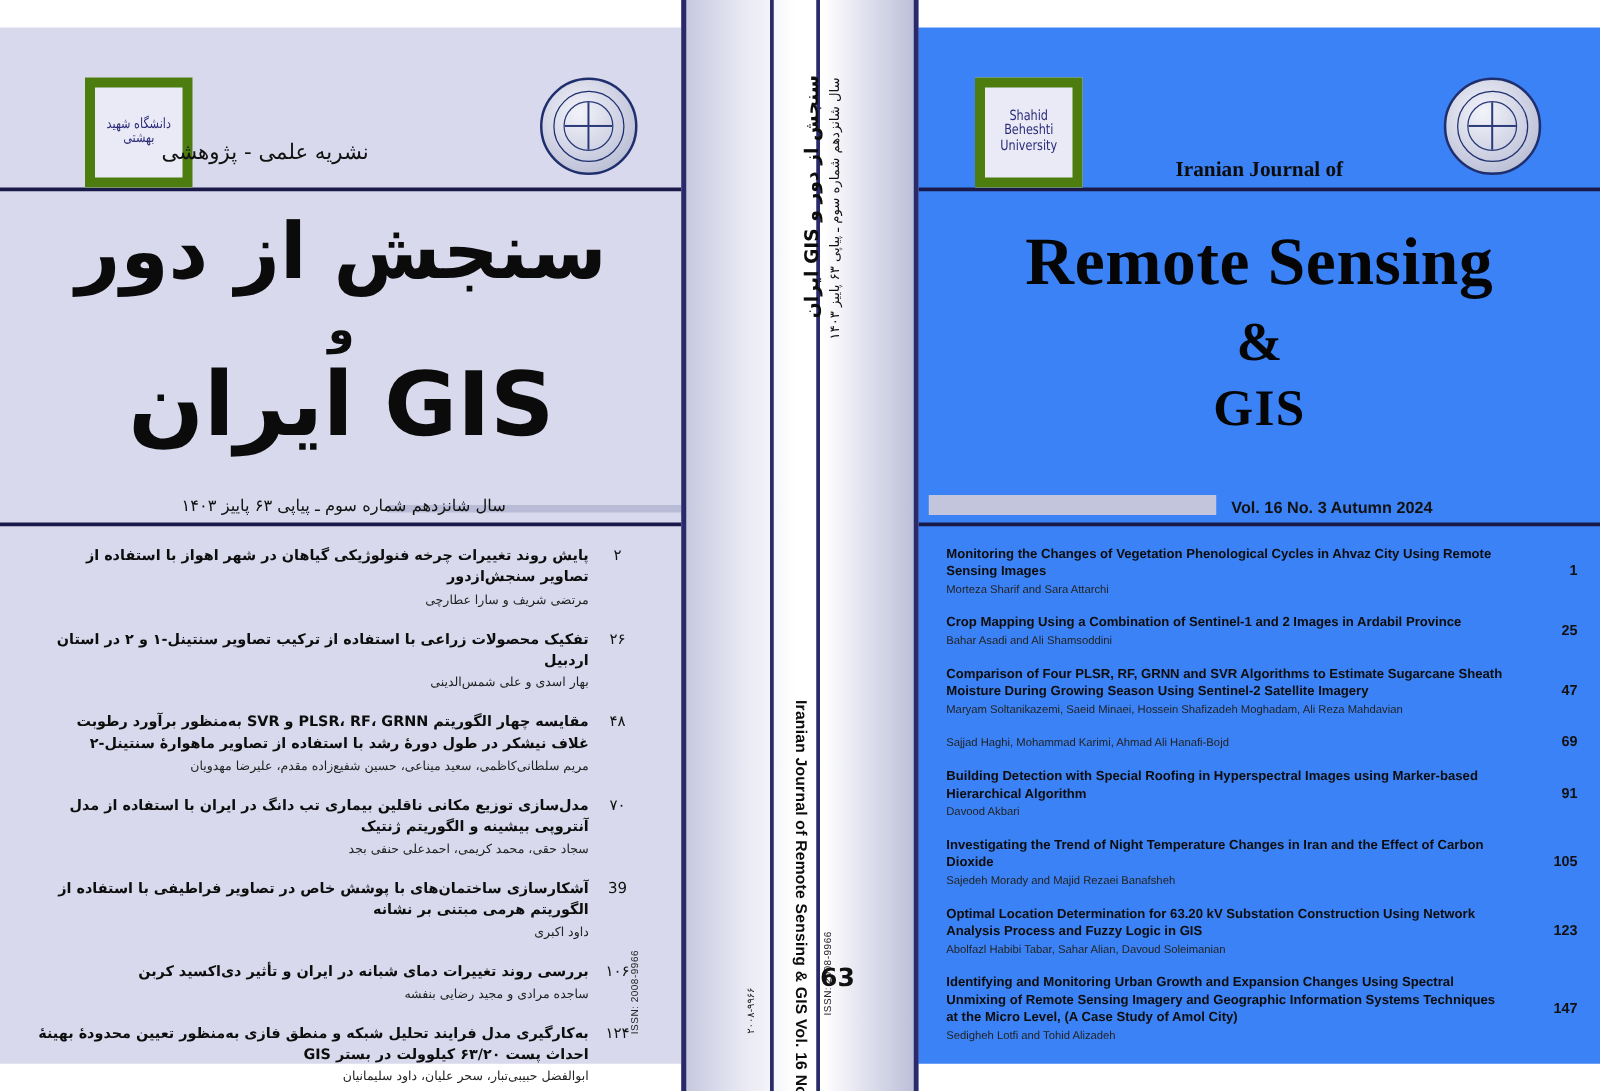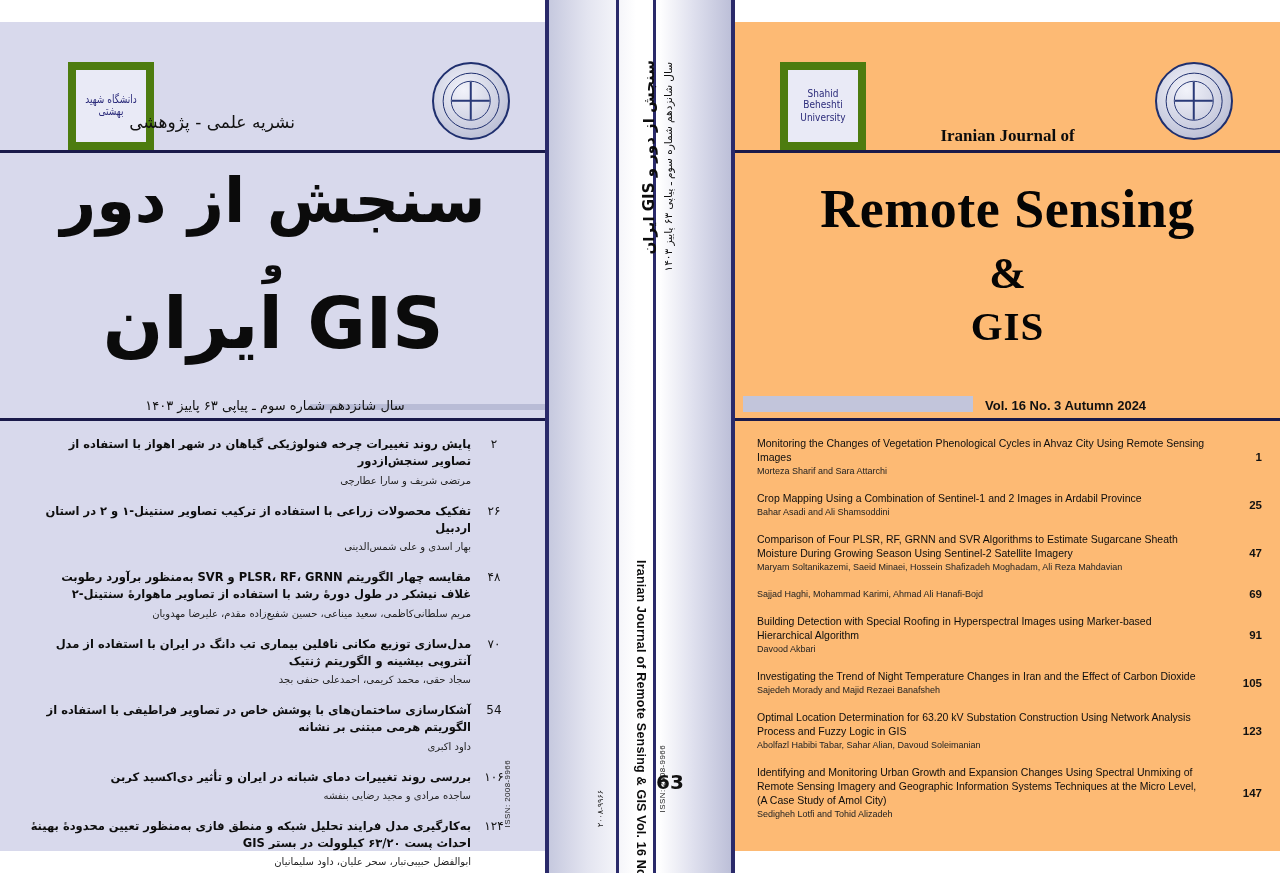--- a/index.html
+++ b/index.html
@@ -49,38 +49,38 @@
 
   .spine-text{position:absolute;writing-mode:vertical-rl;white-space:nowrap;}
   .spine-fa{left:640px;top:60px;transform:rotate(180deg);direction:rtl;font-family:"DejaVu Sans",sans-serif;font-size:15px;font-weight:bold;color:#0d0d0d;}
   .spine-fa-sub{left:662px;top:62px;transform:rotate(180deg);direction:rtl;font-family:"DejaVu Sans",sans-serif;font-size:10.5px;color:#111;}
   .spine-en{left:634px;top:560px;font-family:"Liberation Sans",sans-serif;font-size:12.5px;font-weight:bold;color:#0d0d0d;letter-spacing:.2px;}
   .spine-num{position:absolute;left:656px;top:770px;width:24px;text-align:center;font-family:"DejaVu Sans",sans-serif;font-size:20px;font-weight:bold;color:#111;}
   .spine-issn{position:absolute;left:658px;top:745px;font-size:8px;color:#222;writing-mode:vertical-rl;transform:rotate(180deg);letter-spacing:.4px;}
   .spine-code{position:absolute;left:596px;top:790px;font-size:8px;color:#222;writing-mode:vertical-rl;transform:rotate(180deg);letter-spacing:1px;}
 
   
-  .front-cover{position:absolute;left:735px;top:0;width:545px;height:873px;background:#fdba74;}
+  .front-cover{position:absolute;left:735px;top:0;width:545px;height:873px;background:#3b82f6;}
   .front-top-white{position:absolute;left:0;top:0;width:545px;height:22px;background:#ffffff;}
   .front-rule-top{position:absolute;left:0;top:150px;width:545px;height:3px;background:#1a1a4a;}
   .front-rule-bottom{position:absolute;left:0;top:418px;width:545px;height:3px;background:#1a1a4a;}
   .front-bottom-white{position:absolute;left:0;top:851px;width:545px;height:22px;background:#ffffff;}
 
   .en-kind{position:absolute;left:0;top:126px;width:545px;text-align:center;font-family:"Liberation Serif",serif;font-size:17px;font-weight:bold;color:#0c0c0c;}
   .en-title-1{position:absolute;left:0;top:178px;width:545px;text-align:center;font-family:"Liberation Serif",serif;font-size:54px;font-weight:bold;color:#050505;letter-spacing:.5px;}
   .en-amp{position:absolute;left:0;top:248px;width:545px;text-align:center;font-family:"Liberation Serif",serif;font-size:44px;font-weight:bold;color:#050505;}
   .en-title-2{position:absolute;left:0;top:302px;width:545px;text-align:center;font-family:"Liberation Serif",serif;font-size:41px;font-weight:bold;color:#050505;letter-spacing:1px;}
 
   .en-issue-rule{position:absolute;left:8px;top:396px;width:230px;height:16px;background:#c2c5db;}
   .en-issue{position:absolute;left:250px;top:398px;width:290px;text-align:left;font-family:"Liberation Sans",sans-serif;font-size:13px;font-weight:bold;color:#111;}
 
   .toc-en{position:absolute;left:0;top:436px;width:545px;}
   .toc-en-row{display:flex;align-items:flex-start;padding:0 18px 0 22px;margin-bottom:13px;}
   .toc-en-text{flex:1;padding-right:12px;}
-  .toc-en-title{font-family:"Liberation Sans",sans-serif;font-size:10.5px;font-weight:normal;color:#0d0d0d;line-height:1.35;}
+  .toc-en-title{font-family:"Liberation Sans",sans-serif;font-size:10.5px;font-weight:bold;color:#0d0d0d;line-height:1.35;}
   .toc-en-authors{font-family:"Liberation Sans",sans-serif;font-size:9px;color:#222;margin-top:2px;line-height:1.3;}
   .toc-en-page{width:42px;text-align:right;font-family:"Liberation Sans",sans-serif;font-size:11.5px;font-weight:bold;color:#111;align-self:center;}
 </style>
 </head>
 <body>
 
 <div class="cover">
 
   <div class="back-cover">
     <div class="back-top-band"></div>
@@ -127,21 +127,21 @@
         </div>
       </div>
       <div class="toc-fa-row">
         <div class="toc-fa-page">۷۰</div>
         <div class="toc-fa-text">
           <div class="toc-fa-title">مدل‌سازی توزیع مکانی ناقلین بیماری تب دانگ در ایران با استفاده از مدل آنتروپی بیشینه و الگوریتم ژنتیک</div>
           <div class="toc-fa-authors">سجاد حقی، محمد کریمی، احمدعلی حنفی بجد</div>
         </div>
       </div>
       <div class="toc-fa-row">
-        <div class="toc-fa-page">54</div>
+        <div class="toc-fa-page">39</div>
         <div class="toc-fa-text">
           <div class="toc-fa-title">آشکارسازی ساختمان‌های با پوشش خاص در تصاویر فراطیفی با استفاده از الگوریتم هرمی مبتنی بر نشانه</div>
           <div class="toc-fa-authors">داود اکبری</div>
         </div>
       </div>
       <div class="toc-fa-row">
         <div class="toc-fa-page">۱۰۶</div>
         <div class="toc-fa-text">
           <div class="toc-fa-title">بررسی روند تغییرات دمای شبانه در ایران و تأثیر دی‌اکسید کربن</div>
           <div class="toc-fa-authors">ساجده مرادی و مجید رضایی بنفشه</div>

